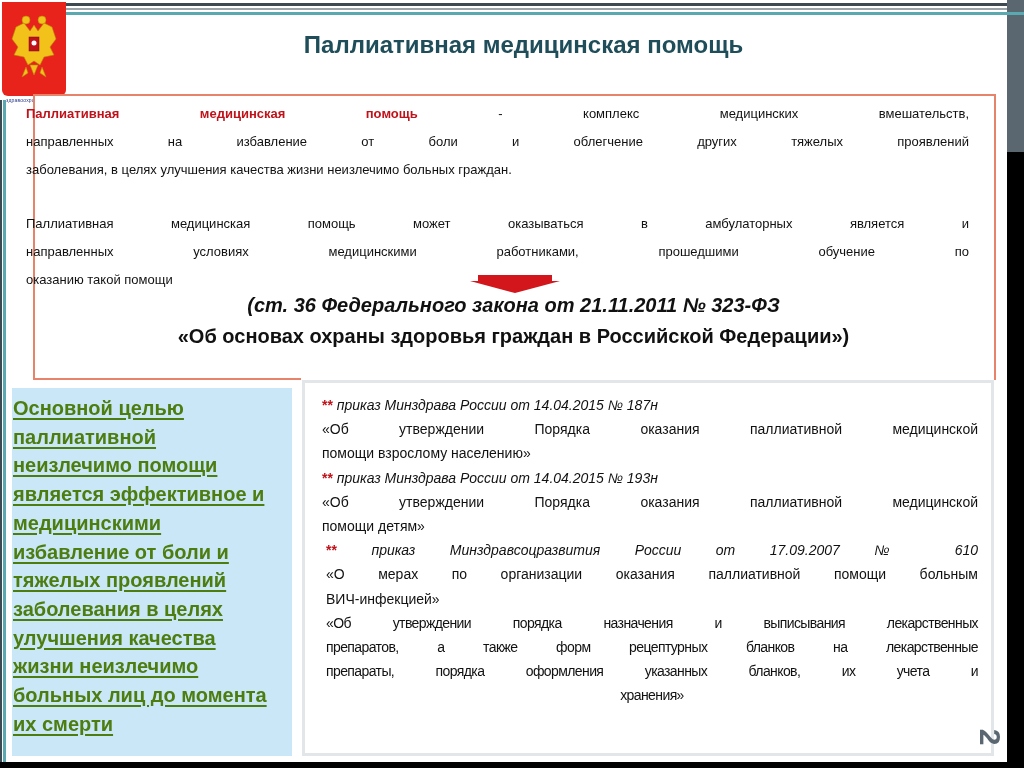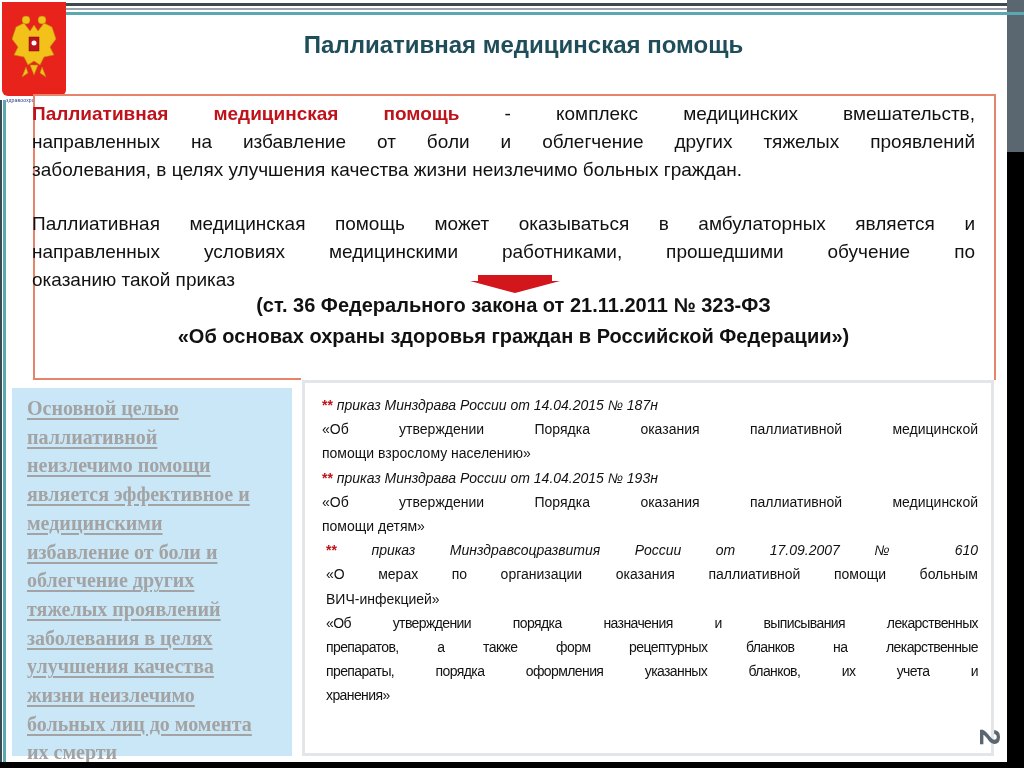--- a/index.html
+++ b/index.html
@@ -57,62 +57,62 @@
   .def-box {
     position: absolute; left: 33px; top: 94px; width: 963px; height: 286px;
     border: 2px solid #e8836b; border-bottom: none; box-sizing: border-box;
     background: #fff;
   }
   .def-box::after {
     content: ""; position: absolute; left: -2px; bottom: 0; width: 268px; height: 2px;
     background: #e8836b;
   }
   .para {
-    position: absolute; left: 32px; width: 943px;
-    font-size: 19px; line-height: 28px; color: #111;
+    position: absolute; left: 26px; width: 943px;
+    font-size: 13px; line-height: 28px; color: #111;
     text-align: justify; text-align-last: left;
   }
   .para .lead { color: #c0121a; font-weight: bold; }
   .para1 { top: 100px; }
   .para2 { top: 210px; }
   .jline { display: block; text-align: justify; text-align-last: justify; }
   .lline { display: block; text-align: left; }
   .law-ref {
     position: absolute; left: 42px; width: 943px; text-align: center;
     font-weight: bold; font-size: 20px; color: #111; line-height: 30px;
   }
-  .law1 { top: 290px; }
+  .law1 { top: 290px; font-style: italic; }
   .law2 { top: 321px; }
   .arrow {
     position: absolute; left: 470px; top: 275px; width: 90px; height: 18px;
   }
   .goal-box {
     position: absolute; left: 12px; top: 388px; width: 280px; height: 368px;
     background: #c9e7f7;
   }
   .goal-text {
-    position: absolute; left: 27px; top: 394px; width: 265px;
-    font-family: Liberation Serif, serif; font-weight: bold;
-    font-size: 20px; line-height: 28.7px; color: #a3a3a3;
+    position: absolute; left: 13px; top: 394px; width: 265px;
+    font-family: Liberation Sans, sans-serif; font-weight: bold;
+    font-size: 20px; line-height: 28.7px; color: #4d7c0f;
   }
   .goal-text span { display: block; text-decoration: underline; text-decoration-thickness: 2px; text-underline-offset: 3px; white-space: nowrap; }
   .orders-box {
     position: absolute; left: 302px; top: 380px; width: 692px; height: 376px;
     border: 3px solid #e3e6e8; box-sizing: border-box; background: #fff;
   }
   .orders {
     position: absolute; left: 322px; top: 393px; width: 656px;
     font-size: 14px; line-height: 24.2px; color: #111;
   }
   .orders .ref { font-style: italic; display: block; }
   .orders .stars { color: #c0121a; font-weight: bold; font-style: normal; }
   .orders .jl { display: block; text-align: justify; text-align-last: justify; }
   .orders .ll { display: block; }
   .orders .indent { padding-left: 4px; }
-  .orders .narrow { font-family: "Liberation Sans", sans-serif; letter-spacing: -0.6px; }
+  .orders .narrow { font-family: "Liberation Sans", sans-serif; letter-spacing: -0.6px; text-align: center; }
   .slide-num {
     position: absolute; left: 982px; top: 720px; font-size: 30px; font-weight: bold;
     color: #5a6770; transform: rotate(90deg); transform-origin: center;
   }
 </style>
 </head>
 <body>
 
 <div class="slide"></div>
 <div class="right-bar"></div>
@@ -144,39 +144,38 @@
 
 <div class="para para1">
   <span class="jline"><span class="lead">Паллиативная медицинская помощь</span><span> - комплекс медицинских вмешательств,</span></span>
   <span class="jline">направленных на избавление от боли и облегчение других тяжелых проявлений</span>
   <span class="lline">заболевания, в целях улучшения качества жизни неизлечимо больных граждан.</span>
 </div>
 
 <div class="para para2">
   <span class="jline">Паллиативная медицинская помощь может оказываться в амбулаторных является и</span>
   <span class="jline">направленных условиях медицинскими работниками, прошедшими обучение по</span>
-  <span class="lline">оказанию такой приказ</span>
+  <span class="lline">оказанию такой помощи</span>
 </div>
 
 <svg class="arrow" viewBox="0 0 90 18">
   <polygon points="8,0 82,0 82,6 90,6 45,18 0,6 8,6" fill="#d2161c"></polygon>
 </svg>
 
 <div class="law-ref law1">(ст. 36 Федерального закона от 21.11.2011 № 323-ФЗ</div>
 <div class="law-ref law2">«Об основах охраны здоровья граждан в Российской Федерации»)</div>
 
 <div class="goal-box"></div>
 <div class="goal-text">
   <span>Основной целью</span>
   <span>паллиативной</span>
   <span>неизлечимо помощи</span>
   <span>является эффективное и</span>
   <span>медицинскими</span>
   <span>избавление от боли и</span>
-  <span>облегчение других</span>
   <span>тяжелых проявлений</span>
   <span>заболевания в целях</span>
   <span>улучшения качества</span>
   <span>жизни неизлечимо</span>
   <span>больных лиц до момента</span>
   <span>их смерти</span>
 </div>
 
 <div class="orders-box"></div>
 <div class="orders">

